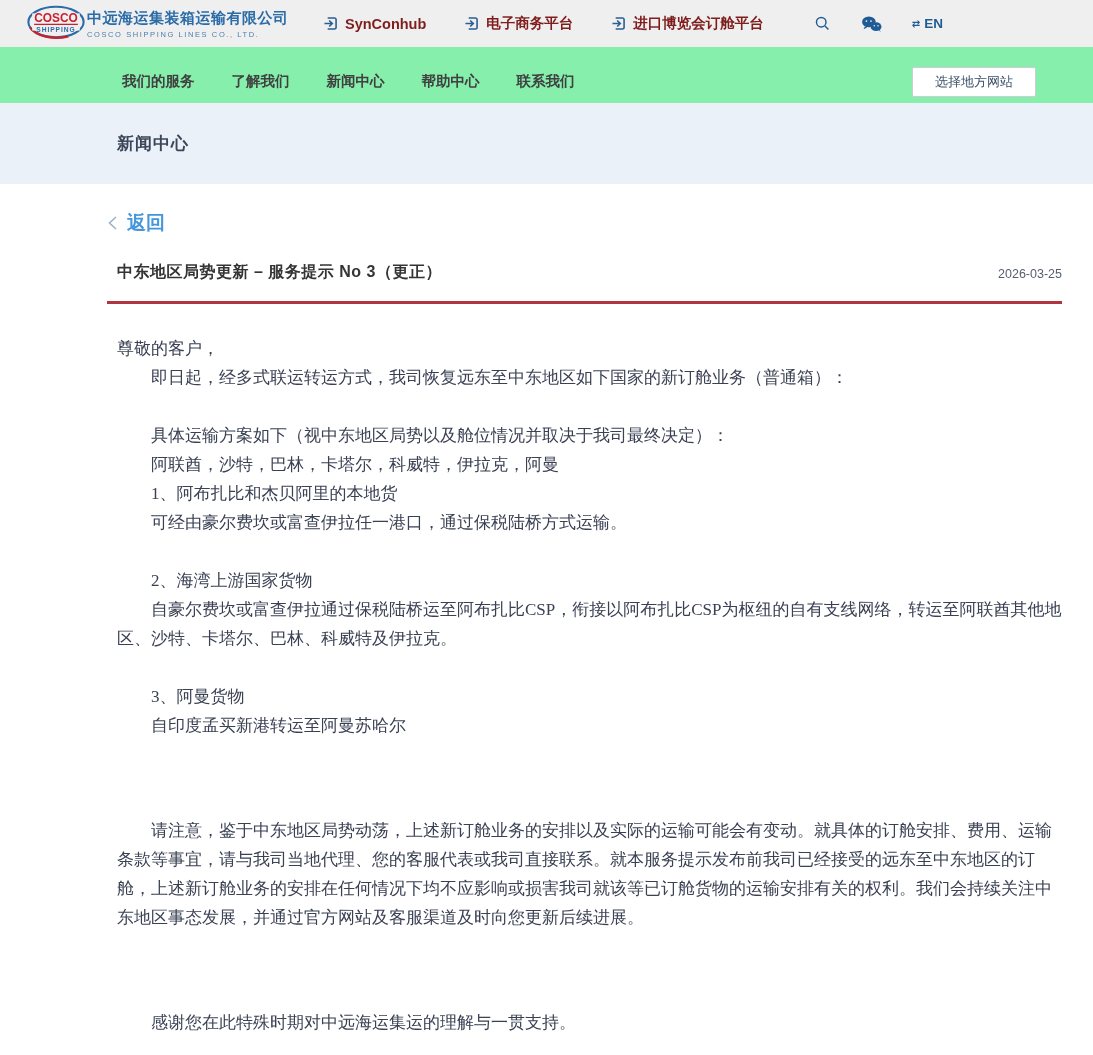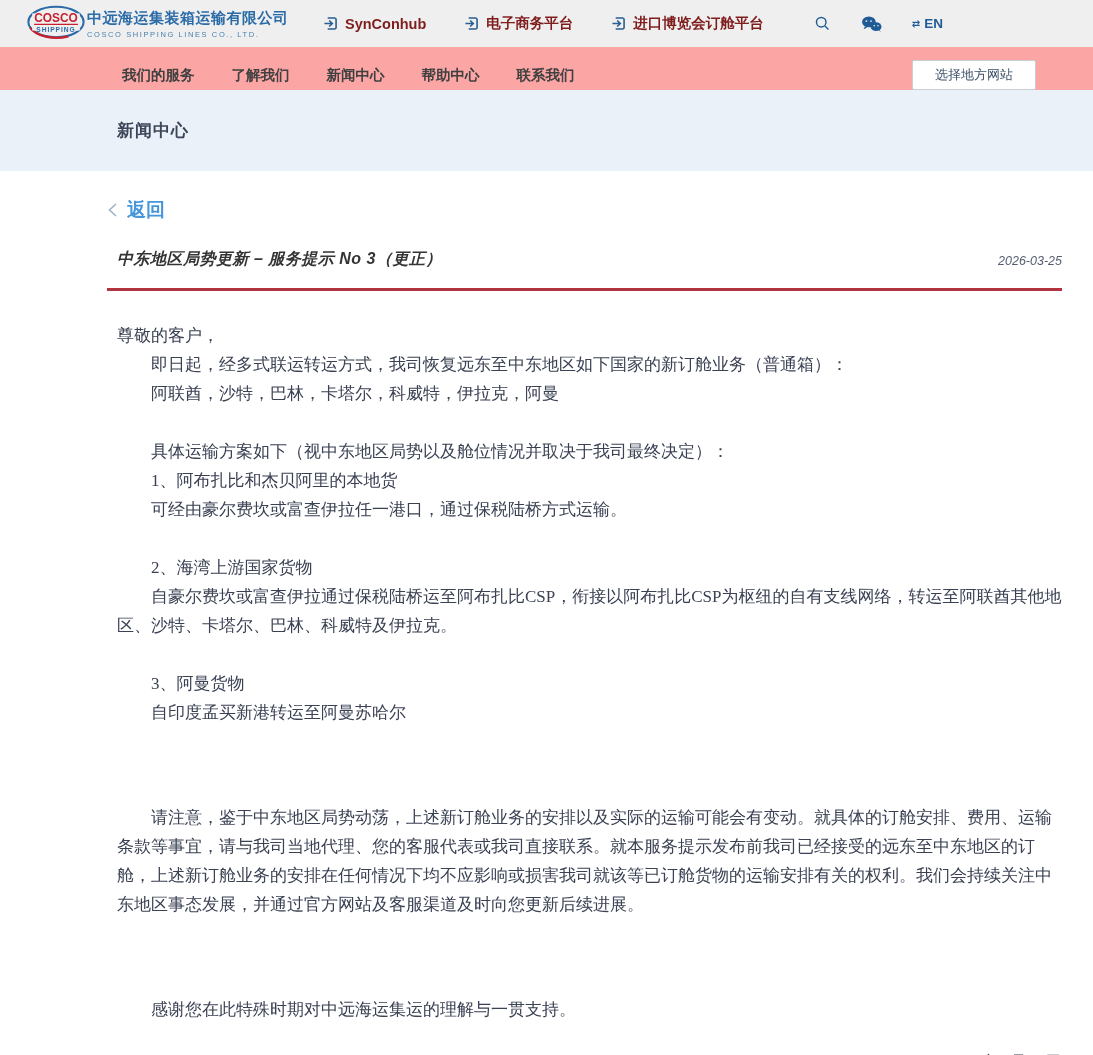--- a/index.html
+++ b/index.html
@@ -22,21 +22,21 @@
   .top-link {
     display:flex; align-items:center; gap:6px;
     color:#7f1d1d; font-size:14.5px; font-weight:bold; text-decoration:none; cursor:pointer;
   }
   .top-icons { display:flex; align-items:center; gap:30px; margin-left:50px; }
   .icon-btn { display:flex; align-items:center; cursor:pointer; background:none; border:none; }
   .lang { display:flex; align-items:center; gap:4px; color:#1f5c95; font-size:13.5px; font-weight:bold; cursor:pointer; }
   .lang-glyph { font-size:10px; color:#1f5c95; font-family:"DejaVu Sans",sans-serif; }
   
   .navbar {
-    height:43px; background:#fca5a5;
+    height:56px; background:#86efac;
     display:flex; align-items:center;
     padding:13px 57px 0 122px;
   }
   .nav-items { display:flex; align-items:center; gap:37px; }
   .nav-item { font-size:14.5px; font-weight:600; color:#404040; text-decoration:none; cursor:pointer; }
   .region-btn {
     margin-left:auto; height:30px; padding:0 22px;
     background:#fff; border:1px solid #c9ced6; border-radius:2px;
     font-size:13px; color:#3c5068; cursor:pointer;
     font-family:inherit;
@@ -48,21 +48,20 @@
     padding-left:117px;
   }
   .band-title { font-size:17px; font-weight:600; color:#3c4659; letter-spacing:1px; }
   
   .article { margin:26px 31px 0 107px; }
   .back-row { display:flex; align-items:center; gap:9px; cursor:pointer; width:max-content; }
   .back-label { color:#4596db; font-size:19px; font-weight:600; }
   .art-head {
     display:flex; justify-content:space-between; align-items:flex-start;
     margin-top:26px;
-    font-style:italic;
   }
   .art-title { font-size:16px; font-weight:600; color:#343434; letter-spacing:0.5px; padding-left:10px; }
   .art-date { font-size:12.5px; color:#555e70; margin-top:5px; }
   .red-rule { height:3px; background:#b23440; border:none; margin-top:18px; }
   .body-text {
     margin-top:30px;
     font-family:"Liberation Serif","DejaVu Serif",serif;
     font-size:17px; line-height:29px; color:#3a4153;
     padding-left:10px;
   }
@@ -178,22 +177,22 @@
   <div class="art-head">
     <h1 class="art-title">中东地区局势更新 – 服务提示 No 3（更正）</h1>
     <div class="art-date">2026-03-25</div>
   </div>
 
   <hr class="red-rule">
 
   <div class="body-text">
       <p class="para">尊敬的客户，</p>
       <p class="para indent">即日起，经多式联运转运方式，我司恢复远东至中东地区如下国家的新订舱业务（普通箱）：</p>
+      <p class="para indent gap1">具体运输方案如下（视中东地区局势以及舱位情况并取决于我司最终决定）：</p>
       <p class="para indent">阿联酋，沙特，巴林，卡塔尔，科威特，伊拉克，阿曼</p>
-      <p class="para indent gap1">具体运输方案如下（视中东地区局势以及舱位情况并取决于我司最终决定）：</p>
       <p class="para indent">1、阿布扎比和杰贝阿里的本地货</p>
       <p class="para indent">可经由豪尔费坎或富查伊拉任一港口，通过保税陆桥方式运输。</p>
       <p class="para indent gap1">2、海湾上游国家货物</p>
       <p class="para indent">自豪尔费坎或富查伊拉通过保税陆桥运至阿布扎比CSP，衔接以阿布扎比CSP为枢纽的自有支线网络，转运至阿联酋其他地区、沙特、卡塔尔、巴林、科威特及伊拉克。</p>
       <p class="para indent gap1">3、阿曼货物</p>
       <p class="para indent">自印度孟买新港转运至阿曼苏哈尔</p>
       <p class="para indent gap2">请注意，鉴于中东地区局势动荡，上述新订舱业务的安排以及实际的运输可能会有变动。就具体的订舱安排、费用、运输条款等事宜，请与我司当地代理、您的客服代表或我司直接联系。就本服务提示发布前我司已经接受的远东至中东地区的订舱，上述新订舱业务的安排在任何情况下均不应影响或损害我司就该等已订舱货物的运输安排有关的权利。我们会持续关注中东地区事态发展，并通过官方网站及客服渠道及时向您更新后续进展。</p>
       <p class="para indent gap2">感谢您在此特殊时期对中远海运集运的理解与一贯支持。</p>
     </div>
 

